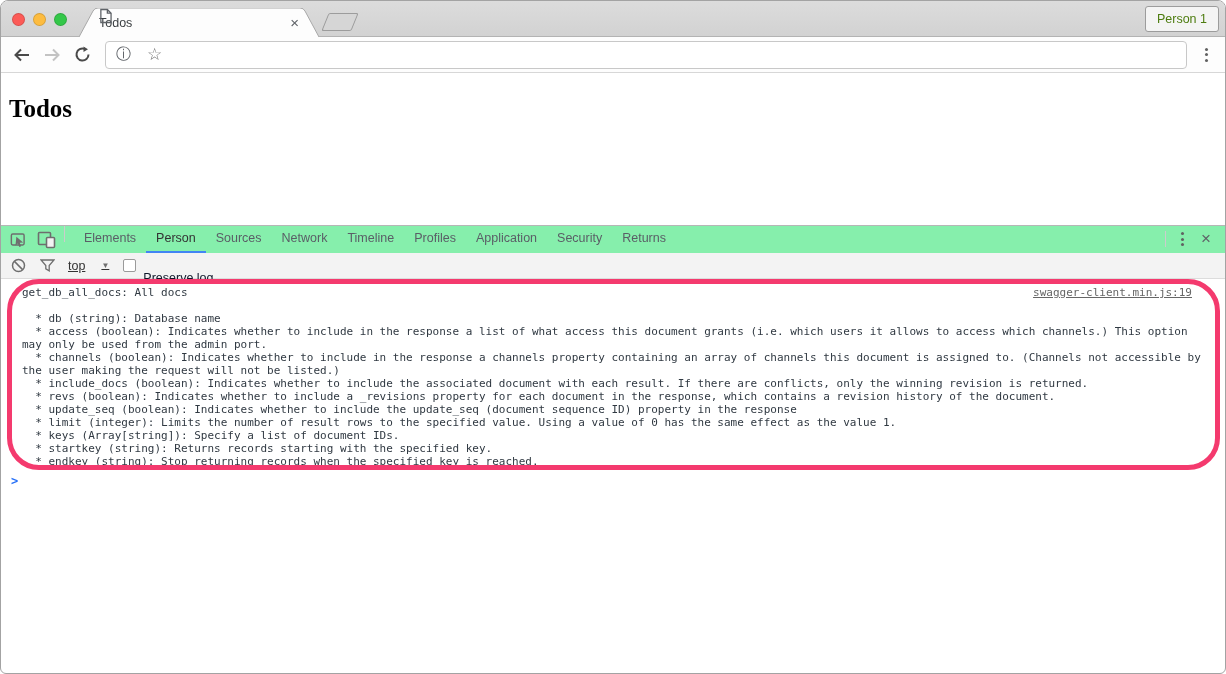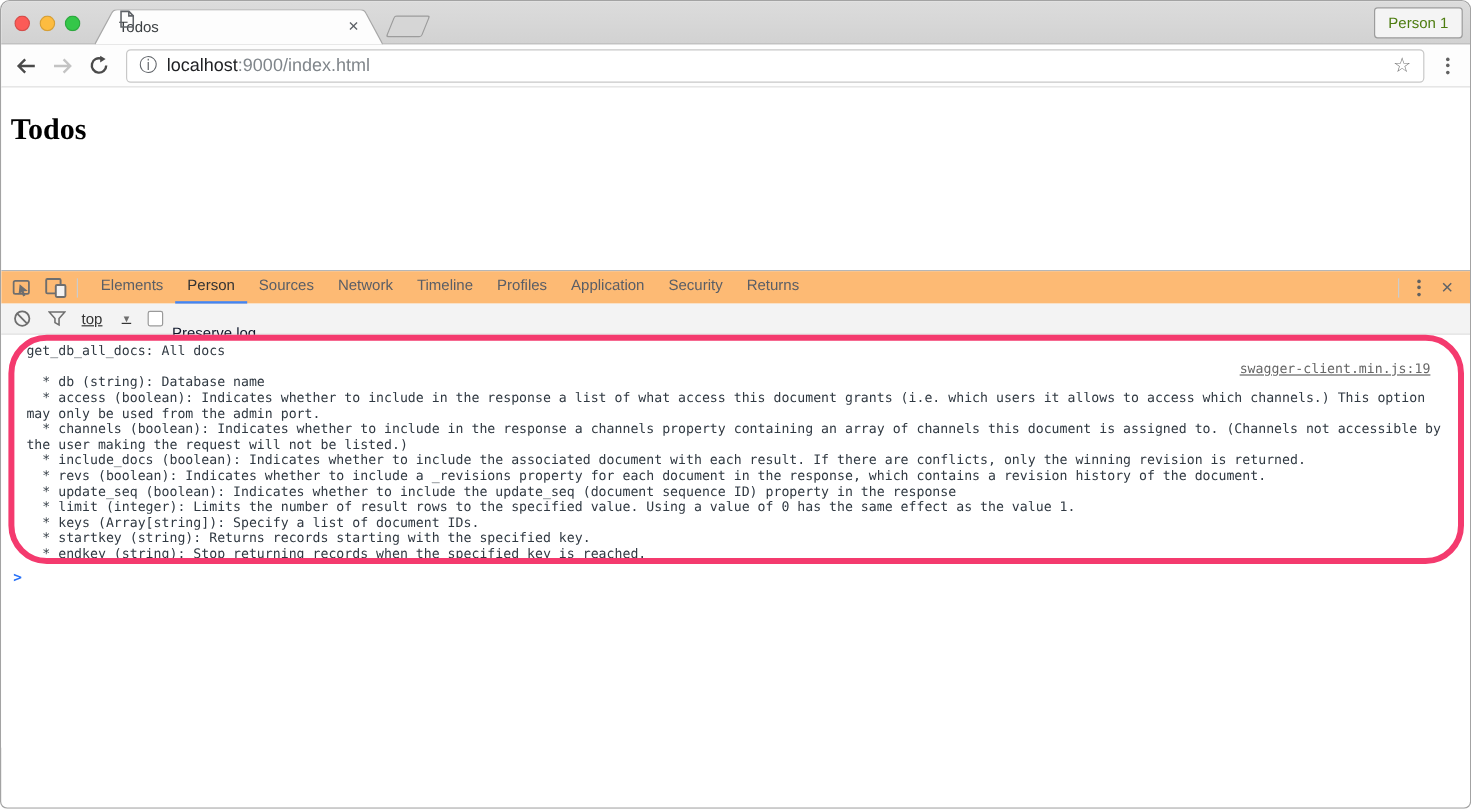--- a/index.html
+++ b/index.html
@@ -50,21 +50,21 @@
   .menu-btn{width:22px; height:26px; display:flex; flex-direction:column;
     align-items:center; justify-content:center; gap:2.5px;}
   .menu-btn i{width:3px; height:3px; border-radius:50%; background:#616161;}
 
   
   .page{height:152px; background:#fff; padding:22px 8px;}
   .page h1{font-family:"Liberation Serif", serif; font-weight:bold; font-size:25px; color:#000;}
 
   
   .devtools{border-top:1px solid #b6b6b6; background:#fff;}
-  .dt-tabbar{height:27px; background:#fdba74; display:flex; align-items:center; padding-left:6px;}
+  .dt-tabbar{height:27px; background:#86efac; display:flex; align-items:flex-start; padding-left:6px;}
   .dt-iconbtn{width:26px; height:27px; display:flex; align-items:center; justify-content:center;}
   .dt-sep{width:1px; height:16px; background:#ccc; margin:0 5px;}
   .dt-tabs{display:flex; height:27px; margin-left:4px;}
   .dt-tab{padding:0 10px; line-height:25px; font-size:12.5px; color:#5a5e66; border-bottom:2px solid transparent;}
   .dt-tab.active{color:#333; border-bottom:2px solid var(--underline);}
   .dt-right{margin-left:auto; display:flex; align-items:center; padding-right:6px;}
   .dt-close{font-size:17px; color:#5f6368; width:26px; text-align:center;}
   .dt-toolbar{height:26px; background:#f3f3f3; border-bottom:1px solid #dcdcdc;
     display:flex; align-items:center; padding-left:9px;}
   .tb-btn{width:16px; height:16px; margin-right:13px; display:flex; align-items:center; justify-content:center;}
@@ -74,21 +74,21 @@
   .cb-label{font-size:12.5px; color:#0f172a;margin-top:24px;}
 
   
   .console{position:relative; height:344px; background:#fff;}
   .console-msg{
     padding:7px 15px 0 21px;
     font-family:"DejaVu Sans Mono", monospace; font-size:11px; line-height:13px;
     color:#303942; white-space:pre-wrap; word-wrap:break-word;
   }
   .source-link{
-    position:absolute; top:22px; right:33px;
+    position:absolute; top:7px; right:33px;
     font-family:"DejaVu Sans Mono", monospace; font-size:11px;
     color:var(--link); text-decoration:underline;
   }
   .prompt-row{display:flex; align-items:center; margin-top:6px; padding-left:10px;}
   .prompt-chevron{font-family:"DejaVu Sans Mono", monospace; font-size:12px;
     font-weight:bold; color:var(--prompt);}
 
   .annotation{
     position:absolute; left:6px; top:278px; width:1213px; height:191px;
     border:5px solid var(--annotation); border-radius:32px;
@@ -136,21 +136,20 @@
       </svg>
     </div>
     <div class="nav-btn">
       <svg width="17" height="17" viewBox="0 0 17 17">
         <path d="M14.5,8.5 A6,6 0 1 1 10.6,2.9" fill="none" stroke="#4a4a4a" stroke-width="2"></path>
         <path d="M9.5,0.5 L14,3.2 L9.5,6 Z" fill="#4a4a4a"></path>
       </svg>
     </div>
     <div class="omnibox">
       <span class="info-icon">ⓘ</span>
-      <span class="url"><span class="host">localhost</span><span class="rest">:9000/index.html</span></span>
       <span class="star-btn">☆</span>
     </div>
     <div class="menu-btn">
         <i></i>
         <i></i>
         <i></i>
       </div>
   </div>
 
   <div class="page">

